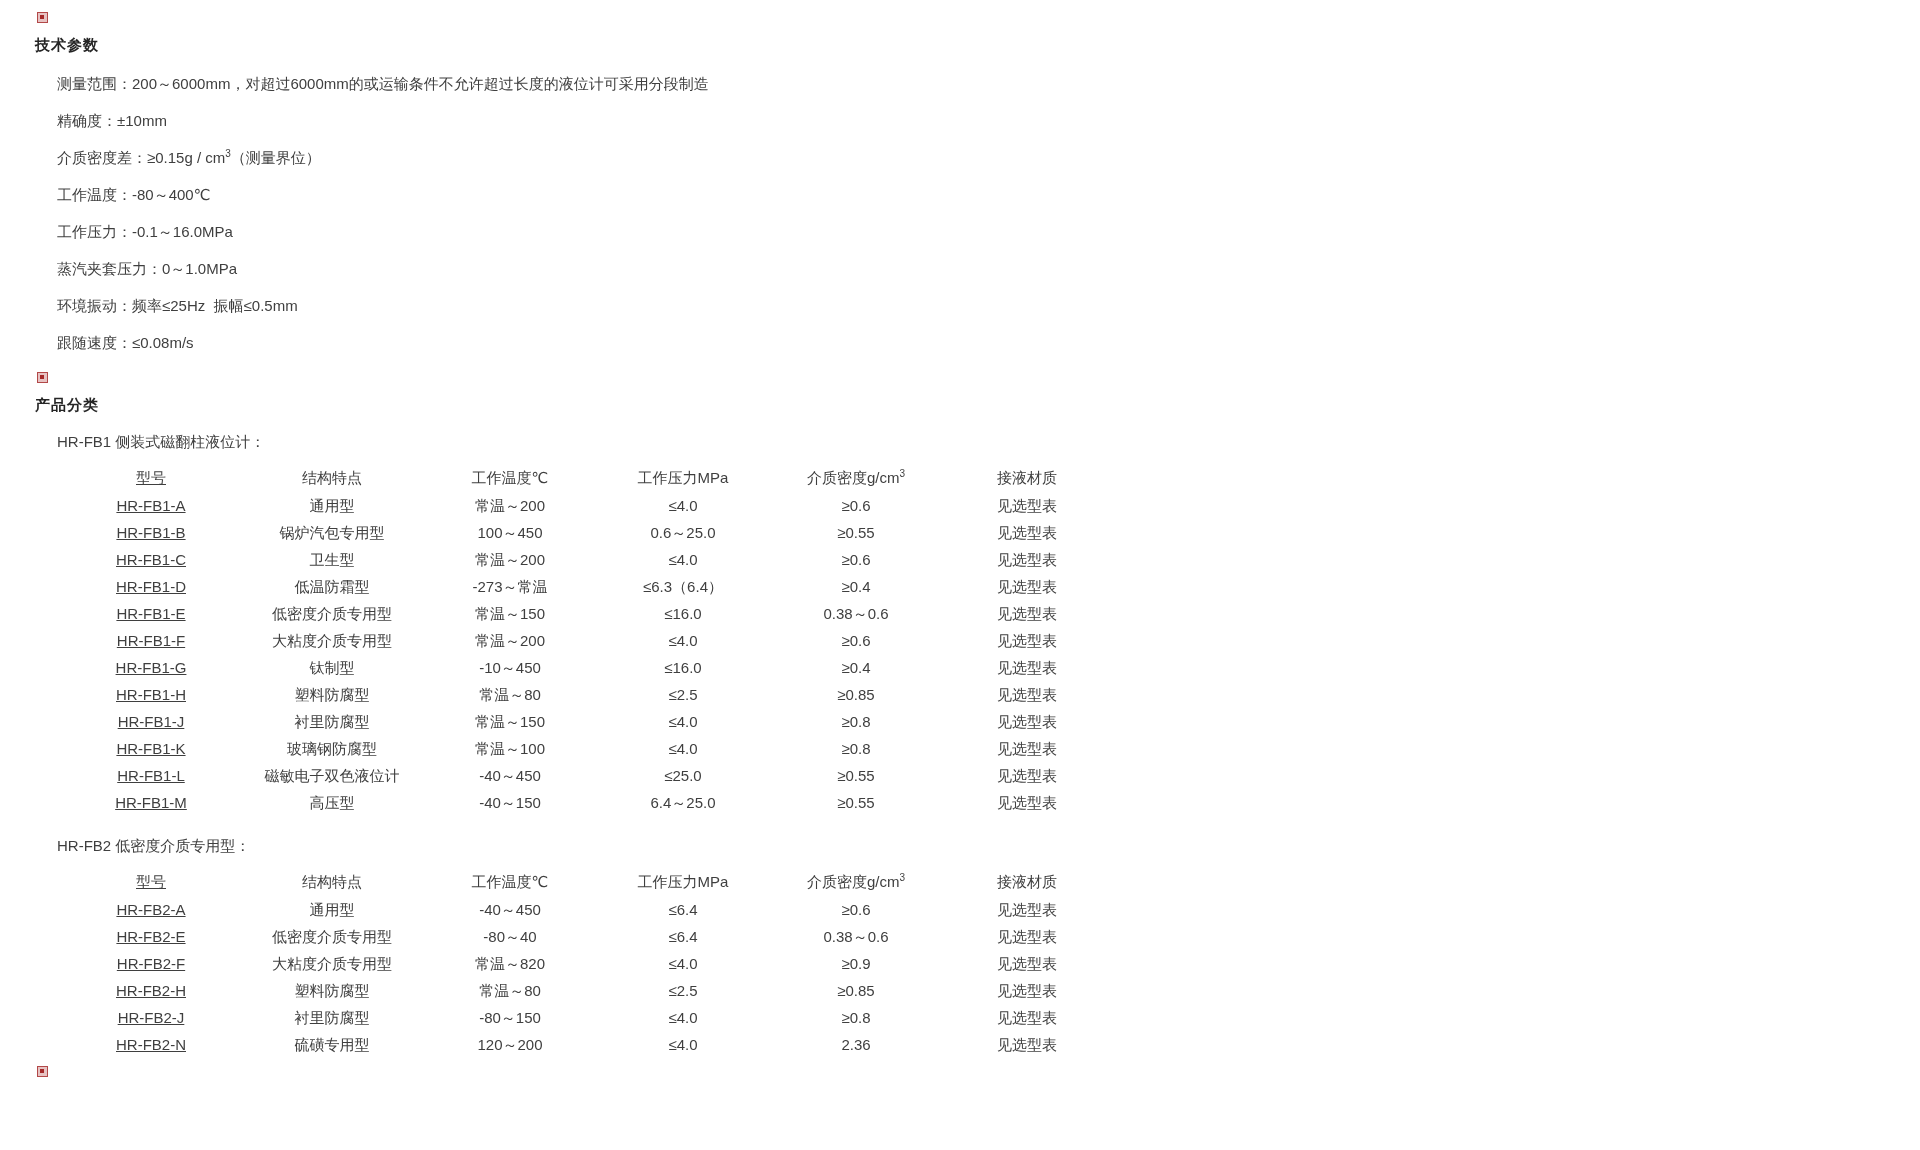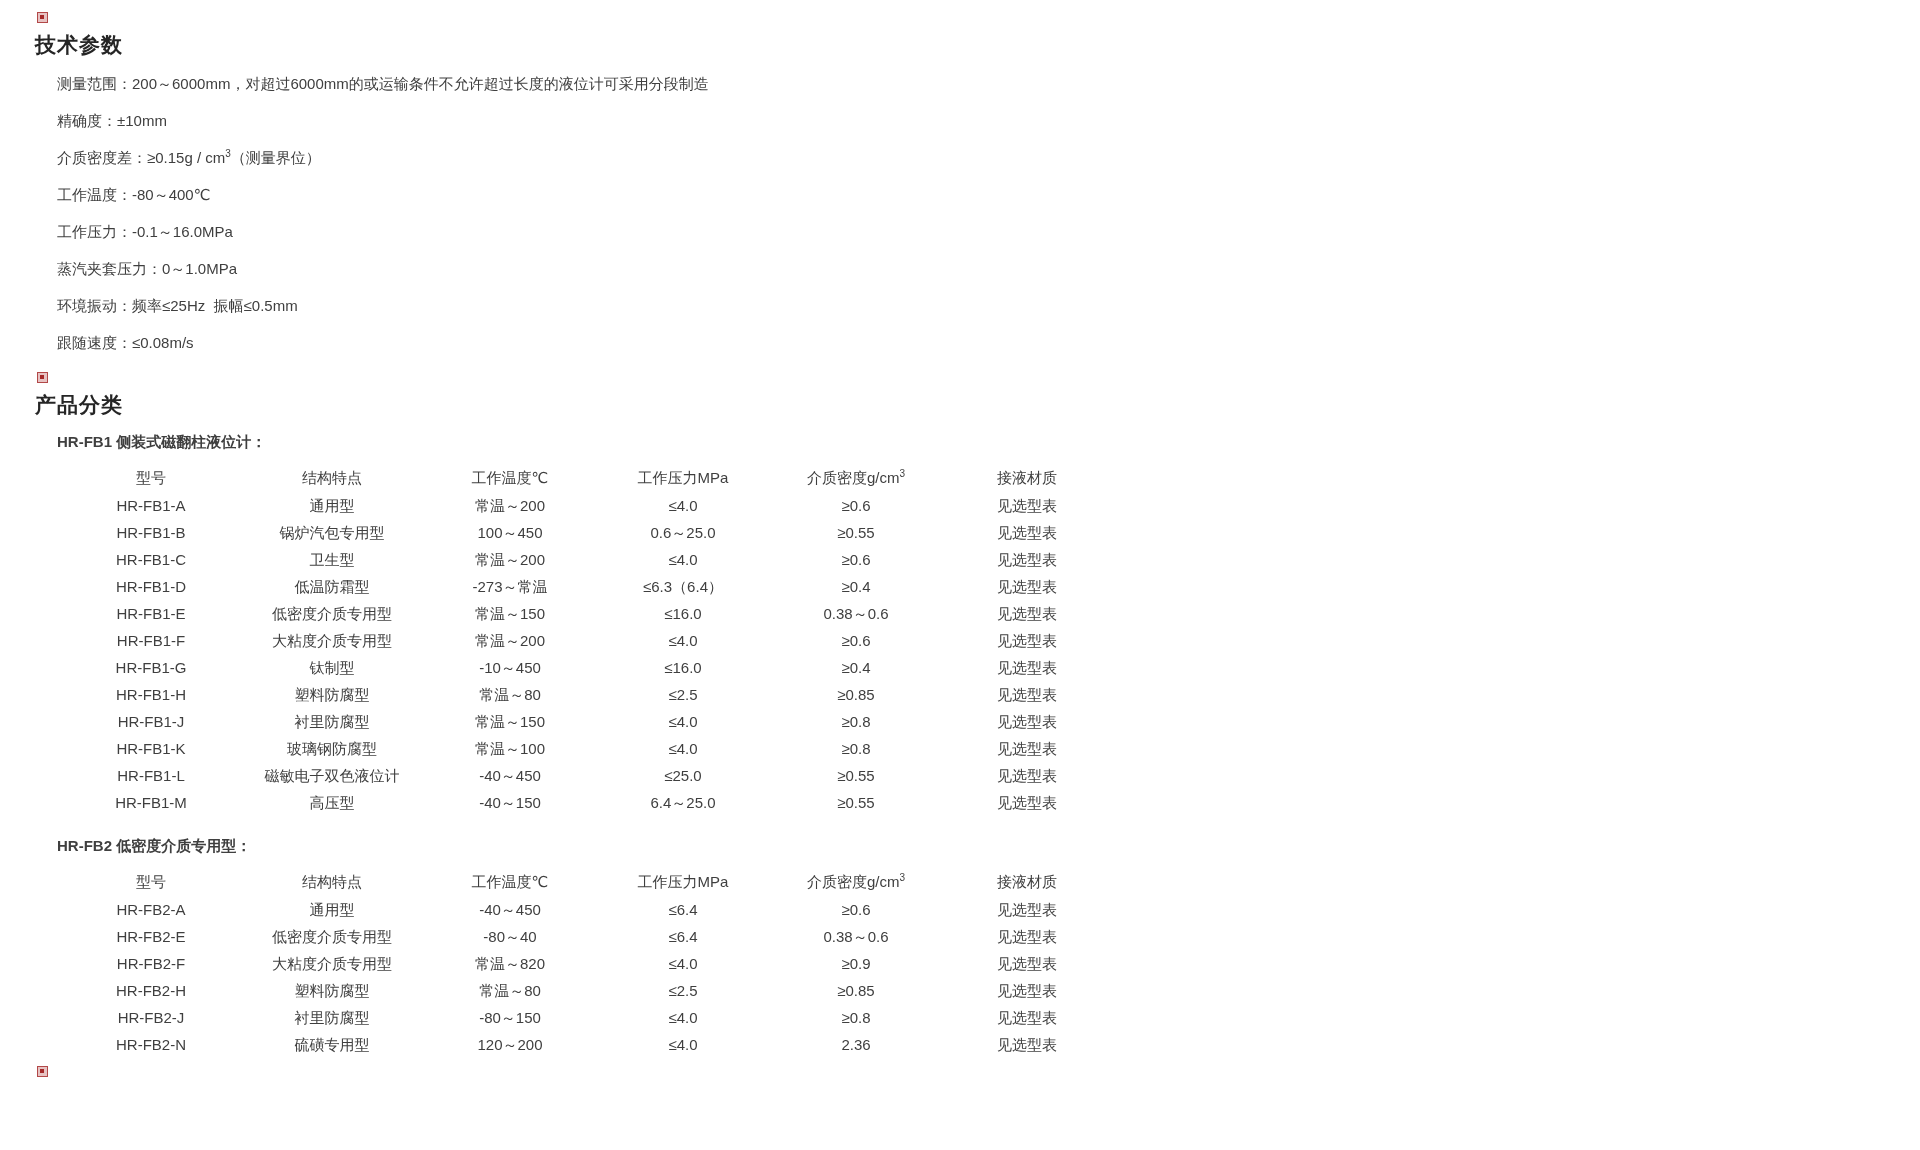--- a/index.html
+++ b/index.html
@@ -15,34 +15,34 @@
   .broken-icon{
     display:block;width:9px;height:9px;margin-left:2px;
     border:1px solid #b24848;background:#e7c3c3;position:relative;
   }
   .broken-icon::after{
     content:"";position:absolute;left:2px;top:2px;width:4px;height:4px;
     background:#a52a2a;
   }
 
   h2.section{
-    font-size:21px;font-weight:bold;color:#252525;
+    font-size:15px;font-weight:bold;color:#252525;
     margin:13px 0 0 0;line-height:18px;letter-spacing:1px;
   }
 
   .spec-list{list-style:none;margin:22px 0 8px 22px;padding:0;}
   .spec-list li{margin:0 0 21px 0;height:16px;line-height:16px;white-space:pre;}
 
-  .table-title{margin:20px 0 0 22px;line-height:16px;font-weight:bold;}
+  .table-title{margin:20px 0 0 22px;line-height:16px;}
 
   .spec-table{margin:16px 0 0 28px;}
   .t-row{display:flex;line-height:27px;height:27px;}
   .t-row.head{line-height:24px;height:24px;margin-bottom:2px;}
   .t-cell{text-align:center;white-space:pre;}
-  .t-cell:nth-child(1){width:176px;}
+  .t-cell:nth-child(1){width:176px;text-decoration:underline;}
   .t-cell:nth-child(2){width:186px;}
   .t-cell:nth-child(3){width:170px;}
   .t-cell:nth-child(4){width:176px;}
   .t-cell:nth-child(5){width:170px;}
   .t-cell:nth-child(6){width:172px;}
 
   .sup{font-size:10px;vertical-align:super;line-height:0;}
 
   .gap-top-sm{margin-top:14px;}
   .gap-top-tbl{margin-top:22px;}

